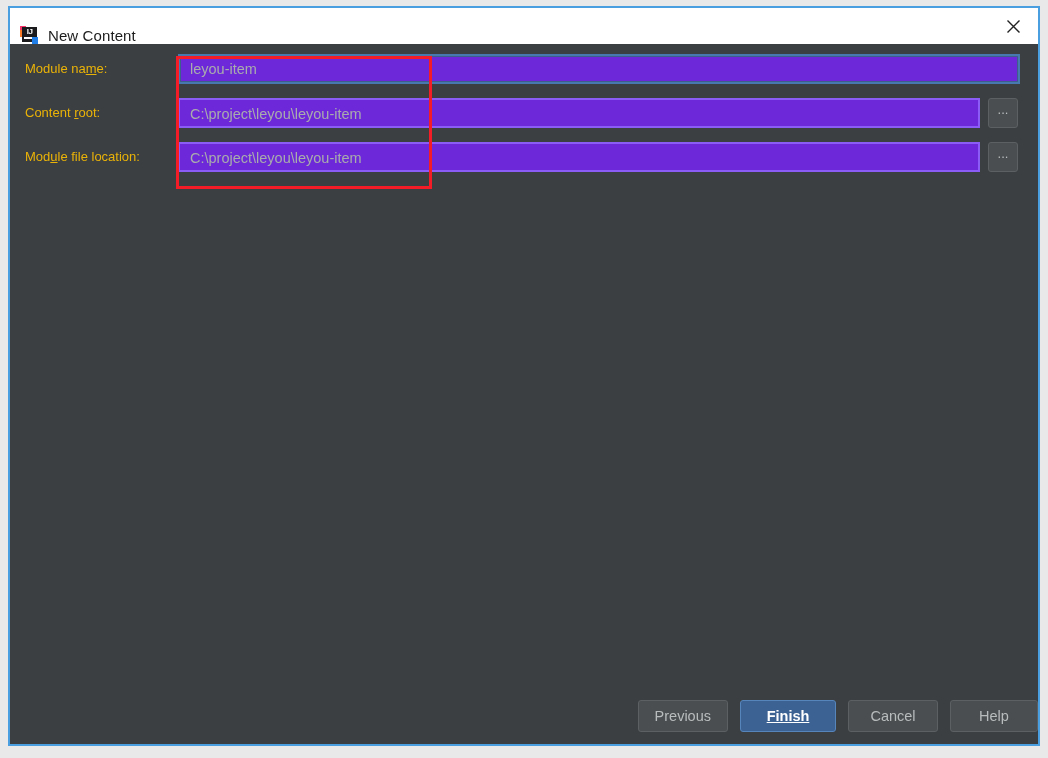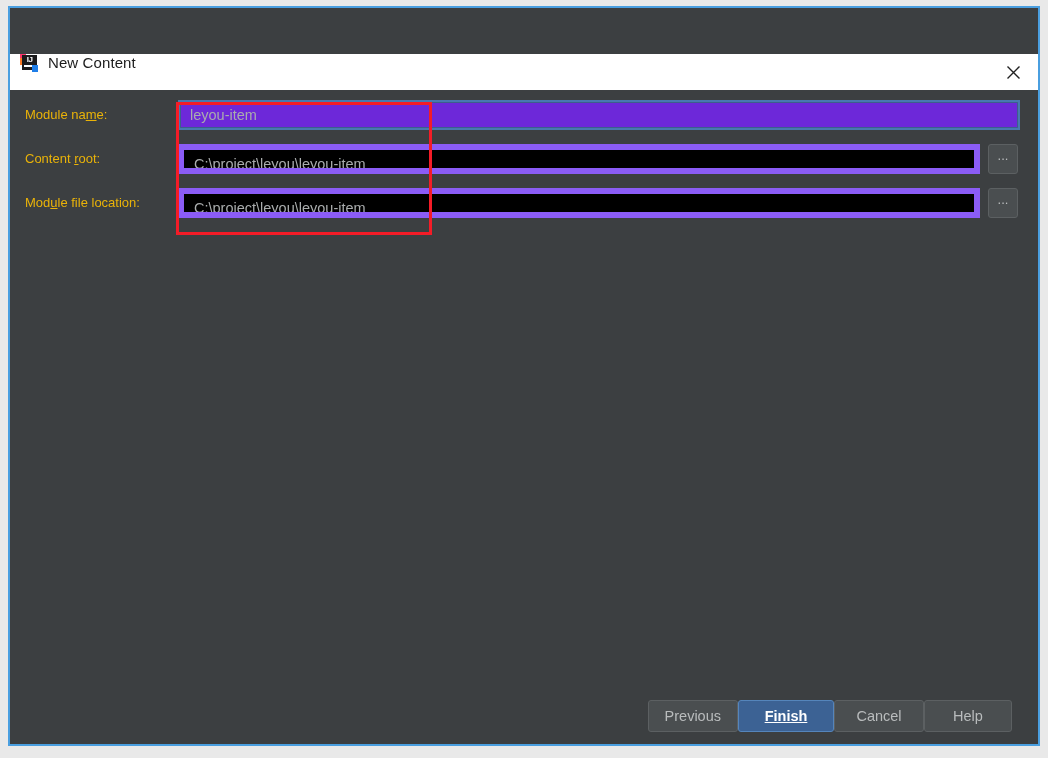--- a/index.html
+++ b/index.html
@@ -27,23 +27,22 @@
     display: flex;
     flex-direction: column;
   }
 
   
   #titlebar {
     height: 36px;
     flex: 0 0 36px;
     background: #ffffff;
     display: flex;
-    align-items: flex-start;
+    align-items: flex-end;
     position: relative;
-    margin-top: 46px;
   }
   #app-icon {
     width: 18px;
     height: 18px;
     margin-left: 10px;
     margin-right: 10px;
     position: relative;
     flex: 0 0 18px;
   }
   #app-icon .sq {
@@ -136,22 +135,22 @@
   .field-label u {
     text-decoration: underline;
     text-underline-offset: 1px;
   }
 
   .text-field {
     position: absolute;
     left: 168px;
     height: 30px;
     box-sizing: border-box;
-    background: #000000;
-    border: 6px solid #8b5cf6;
+    background: #6d28d9;
+    border: 2px solid #8b5cf6;
     color: #a9acad;
     font-size: 14.5px;
     line-height: 28px;
     padding-left: 10px;
     overflow: hidden;
     white-space: nowrap;
   }
   .text-field.focused {
     border: 2px solid #4878b0;
     background: #6d28d9;
@@ -195,21 +194,22 @@
   
   #footer {
     position: absolute;
     left: 0;
     right: 0;
     bottom: 12px;
     height: 32px;
     display: flex;
     justify-content: flex-end;
     align-items: center;
-    padding-right: 26px;
+    padding-right: 0;
+    gap: 12px;
   }
   .dlg-button {
     box-sizing: border-box;
     height: 32px;
     min-width: 90px;
     padding: 0 16px;
     background: #4a4e50;
     border: 1px solid #5c6062;
     border-radius: 3px;
     color: #b9bcbd;

